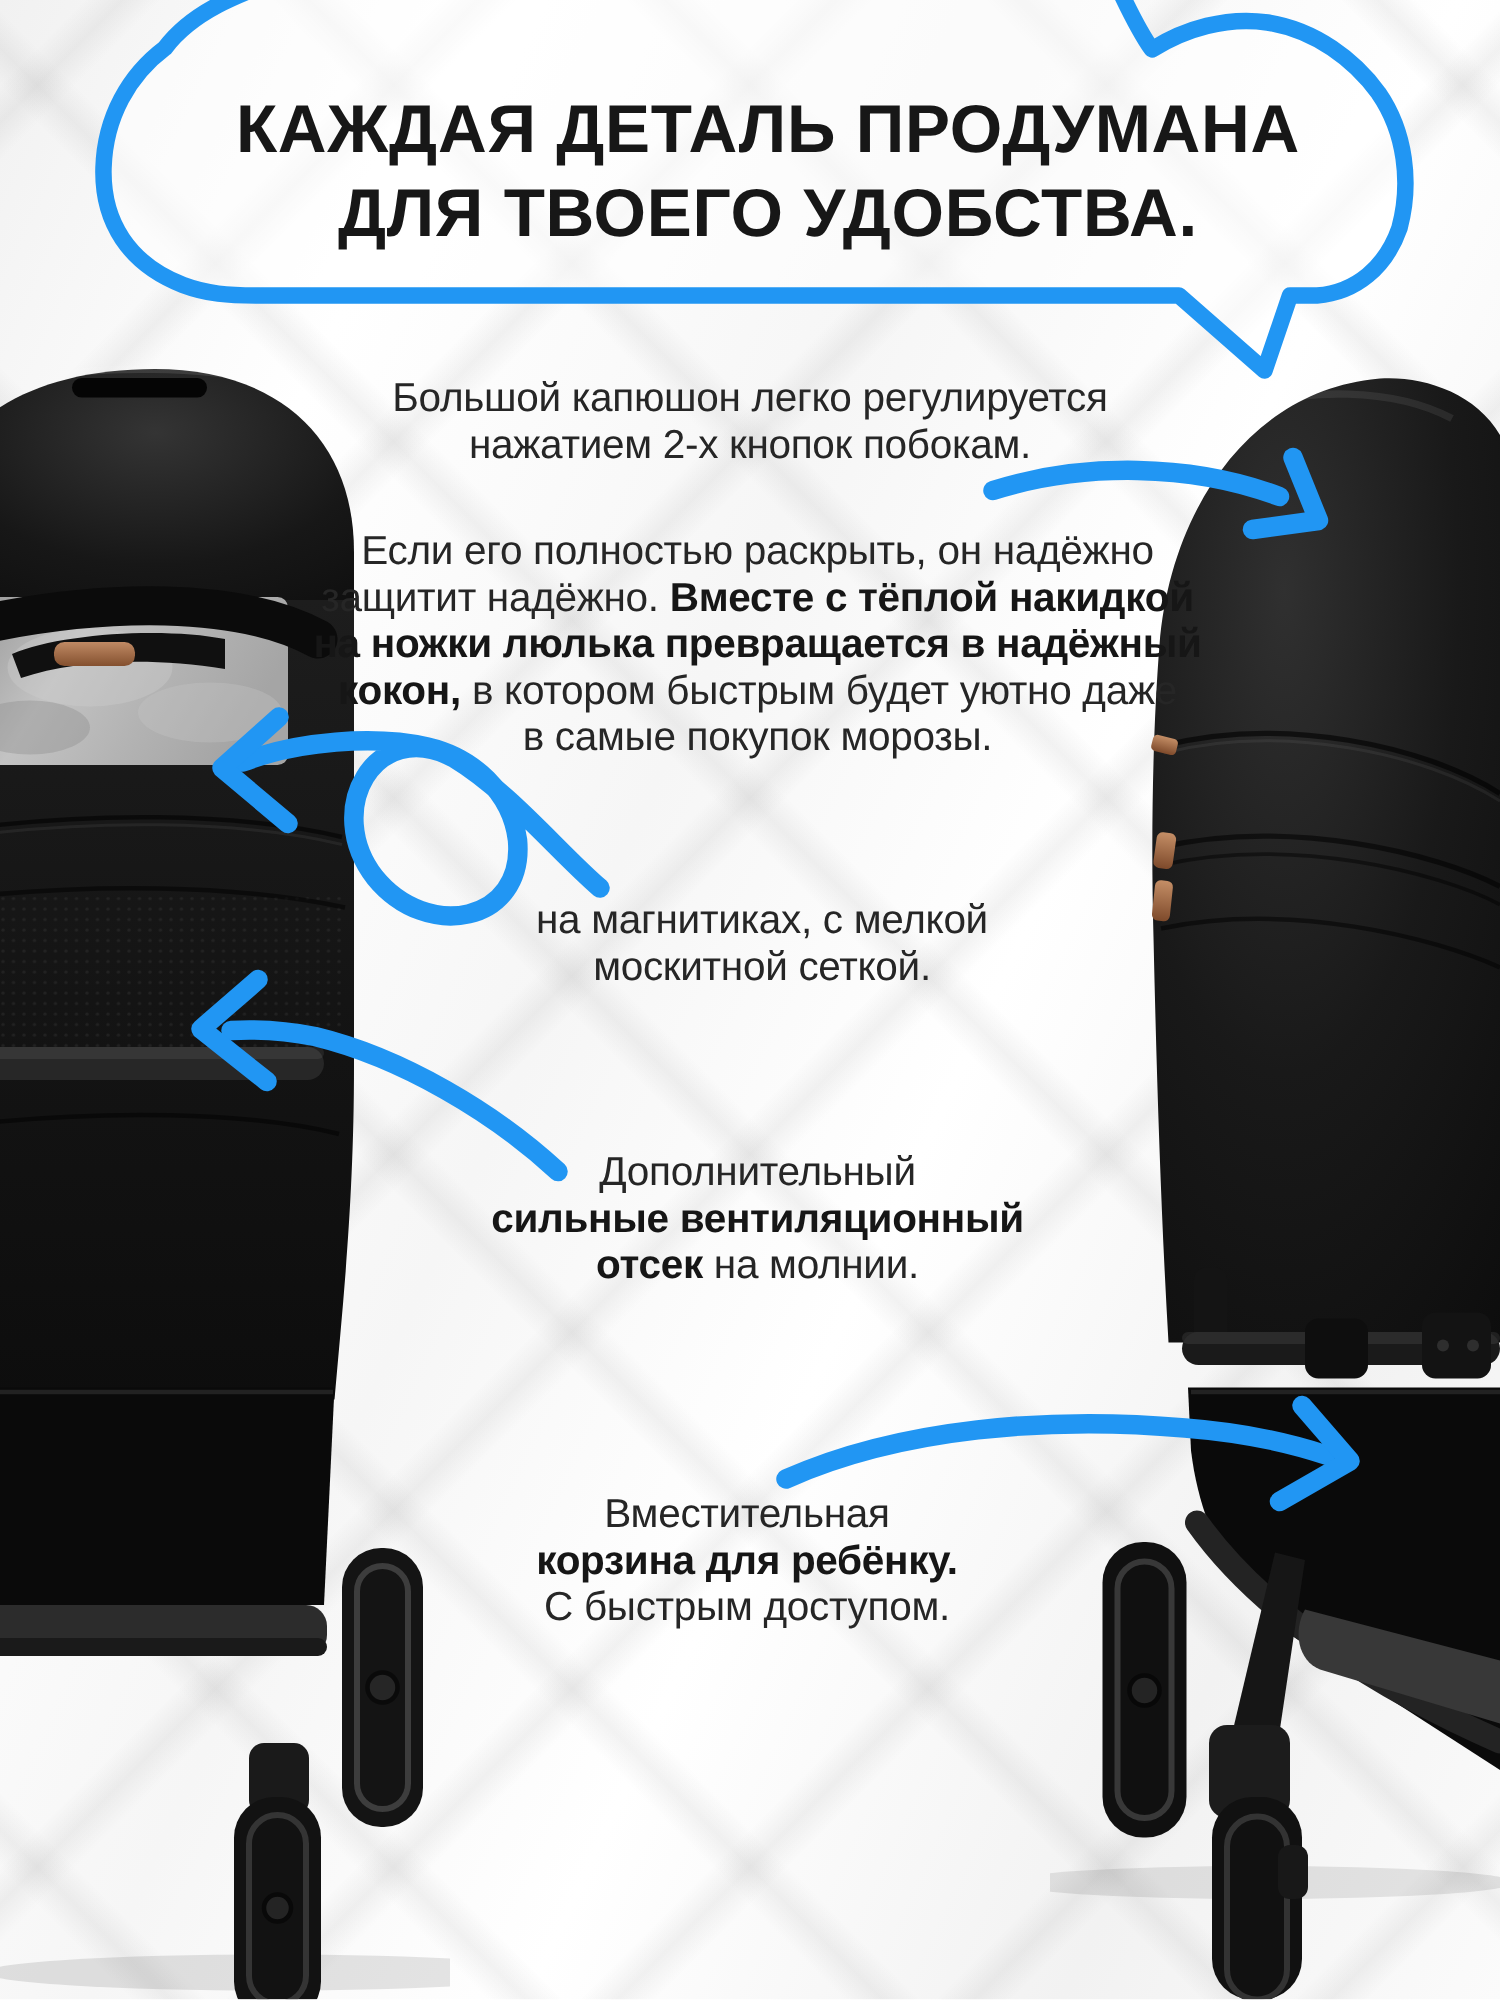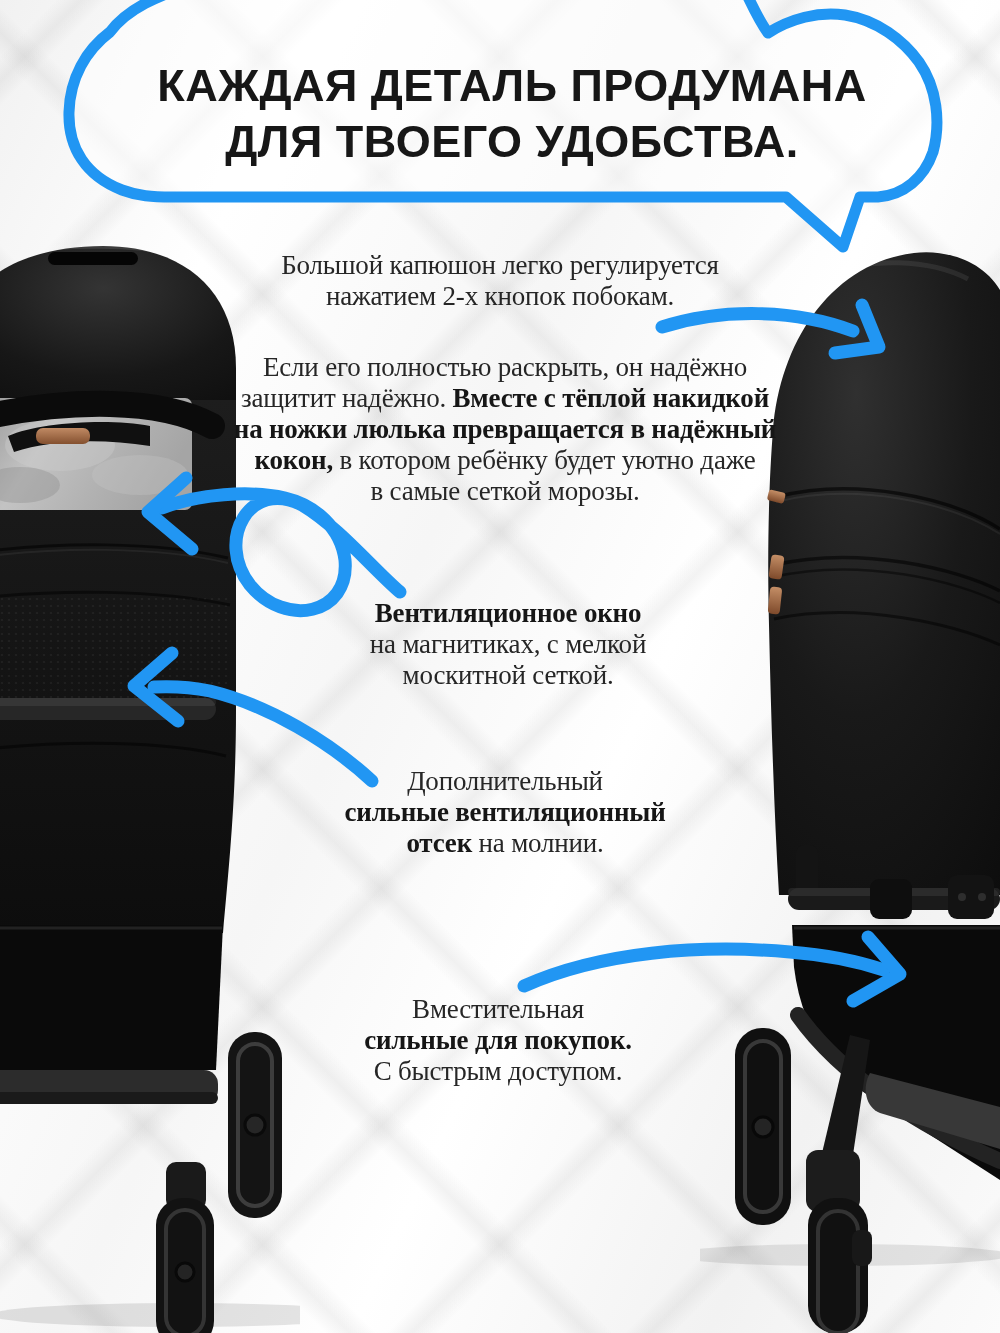--- a/index.html
+++ b/index.html
@@ -11,21 +11,21 @@
         rgba(0,0,0,0) 0px, rgba(0,0,0,0) 62px,
         rgba(70,70,70,0.065) 80px,
         rgba(0,0,0,0) 98px, rgba(0,0,0,0) 168px),
       repeating-linear-gradient(-45deg,
         rgba(0,0,0,0) 0px, rgba(0,0,0,0) 62px,
         rgba(70,70,70,0.065) 80px,
         rgba(0,0,0,0) 98px, rgba(0,0,0,0) 168px),
       linear-gradient(115deg,#f1f1f1 0%,#ffffff 20%,#f6f6f6 42%,#ffffff 60%,#f2f2f2 82%,#fbfbfb 100%);
   }
   .abs{position:absolute;}
-  .txt{color:#262626;text-align:center;font-size:27px;line-height:31px;letter-spacing:-0.2px;font-family:Liberation Serif, serif;}
+  .txt{color:#262626;text-align:center;font-size:27px;line-height:31px;letter-spacing:-0.2px;}
   .txt .b{font-weight:700;color:#161616;}
   .title{
     color:#171717;font-weight:700;font-size:45px;line-height:56px;
     text-align:center;letter-spacing:0.5px;white-space:nowrap;
   }
   svg{display:block;}
 </style>
 </head>
 <body>
 
@@ -208,35 +208,34 @@
 
   <div class="abs txt" style="left:200px;top:250px;width:600px;">
     <div>Большой капюшон легко регулируется</div>
     <div>нажатием 2-х кнопок побокам.</div>
   </div>
 
   <div class="abs txt" style="left:195px;top:332px;width:620px;margin-top:20px;">
     <div><span>Если его полностью раскрыть, он надёжно</span></div>
     <div><span>защитит надёжно. </span><span class="b">Вместе с тёплой накидкой</span></div>
     <div><span class="b">на ножки люлька превращается в надёжный</span></div>
-    <div><span class="b">кокон,</span><span> в котором ребёнку будет уютно даже</span></div>
-    <div><span>в самые сеткой морозы.</span></div>
+    <div><span class="b">кокон,</span><span> в котором быстрым будет уютно даже</span></div>
+    <div><span>в самые покупок морозы.</span></div>
   </div>
 
   <div class="abs txt" style="left:308px;top:598px;width:400px;">
-    <div class="b">Вентиляционное окно</div>
     <div>на магнитиках, с мелкой</div>
     <div>москитной сеткой.</div>
   </div>
 
   <div class="abs txt" style="left:305px;top:766px;width:400px;text-align:center;">
     <div>Дополнительный</div>
     <div class="b">сильные вентиляционный</div>
     <div><span class="b">отсек</span><span> на молнии.</span></div>
   </div>
 
   <div class="abs txt" style="left:298px;top:994px;width:400px;text-align:center;">
     <div>Вместительная</div>
-    <div class="b">сильные для покупок.</div>
+    <div class="b">корзина для ребёнку.</div>
     <div>С быстрым доступом.</div>
   </div>
 
 </div>
 
 </body></html>

